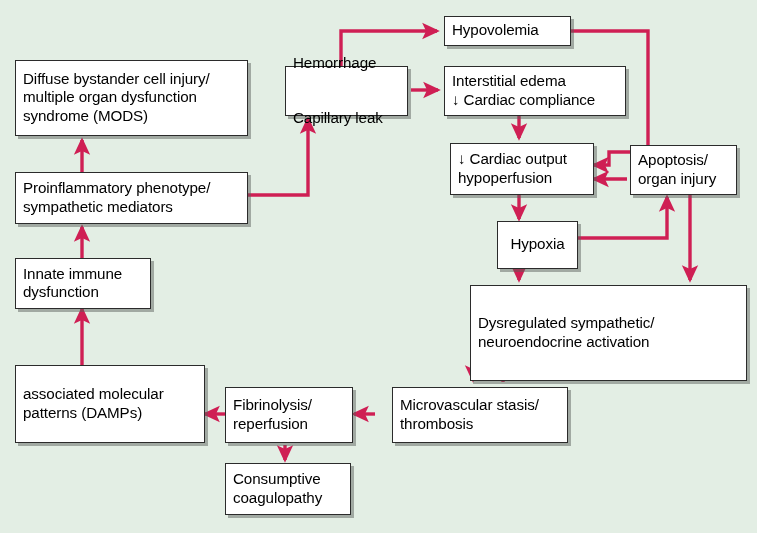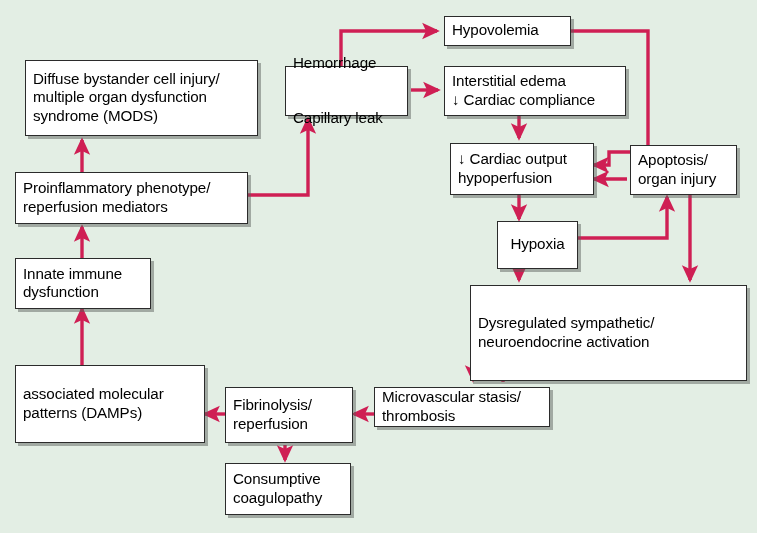--- a/index.html
+++ b/index.html
@@ -89,21 +89,21 @@
       <path d="M 503 382 L 503 363"></path>
 
       <path d="M 375 414 L 354 414"></path>
 
       <path d="M 225 414 L 205 414"></path>
 
       <path d="M 285 445 L 285 460"></path>
     </g>
   </svg>
 
-  <div class="node" style="left:25px; top:60px; width:233px; height:76px;">
+  <div class="node" style="left:15px; top:60px; width:233px; height:76px;">
     <span class="ln">Diffuse bystander cell injury/</span>
     <span class="ln">multiple organ dysfunction</span>
     <span class="ln">syndrome (MODS)</span>
   </div>
 
   <div class="node" style="left:285px; top:66px; width:123px; height:50px;gap:36px;">
     <span class="ln">Hemorrhage</span>
     <span class="ln">Capillary leak</span>
   </div>
 
@@ -121,21 +121,21 @@
     <span class="ln">hypoperfusion</span>
   </div>
 
   <div class="node" style="left:630px; top:145px; width:107px; height:50px;">
     <span class="ln">Apoptosis/</span>
     <span class="ln">organ injury</span>
   </div>
 
   <div class="node" style="left:15px; top:172px; width:233px; height:52px;">
     <span class="ln">Proinflammatory phenotype/</span>
-    <span class="ln">reperfusion mediators</span>
+    <span class="ln">sympathetic mediators</span>
   </div>
 
   <div class="node center" style="left:478px; top:221px; width:81px; height:48px;margin-left:19px;">
     <span class="ln">Hypoxia</span>
   </div>
 
   <div class="node" style="left:15px; top:258px; width:136px; height:51px;">
     <span class="ln">Innate immune</span>
     <span class="ln">dysfunction</span>
   </div>
@@ -148,21 +148,21 @@
   <div class="node" style="left:15px; top:365px; width:190px; height:78px;">
     <span class="ln">associated molecular</span>
     <span class="ln">patterns (DAMPs)</span>
   </div>
 
   <div class="node" style="left:225px; top:387px; width:128px; height:56px;">
     <span class="ln">Fibrinolysis/</span>
     <span class="ln">reperfusion</span>
   </div>
 
-  <div class="node" style="left:374px; top:387px; width:176px; height:40px;">
+  <div class="node" style="left:392px; top:387px; width:176px; height:56px;">
     <span class="ln">Microvascular stasis/</span>
     <span class="ln">thrombosis</span>
   </div>
 
   <div class="node" style="left:225px; top:463px; width:126px; height:52px;">
     <span class="ln">Consumptive</span>
     <span class="ln">coagulopathy</span>
   </div>
 
 </div>

